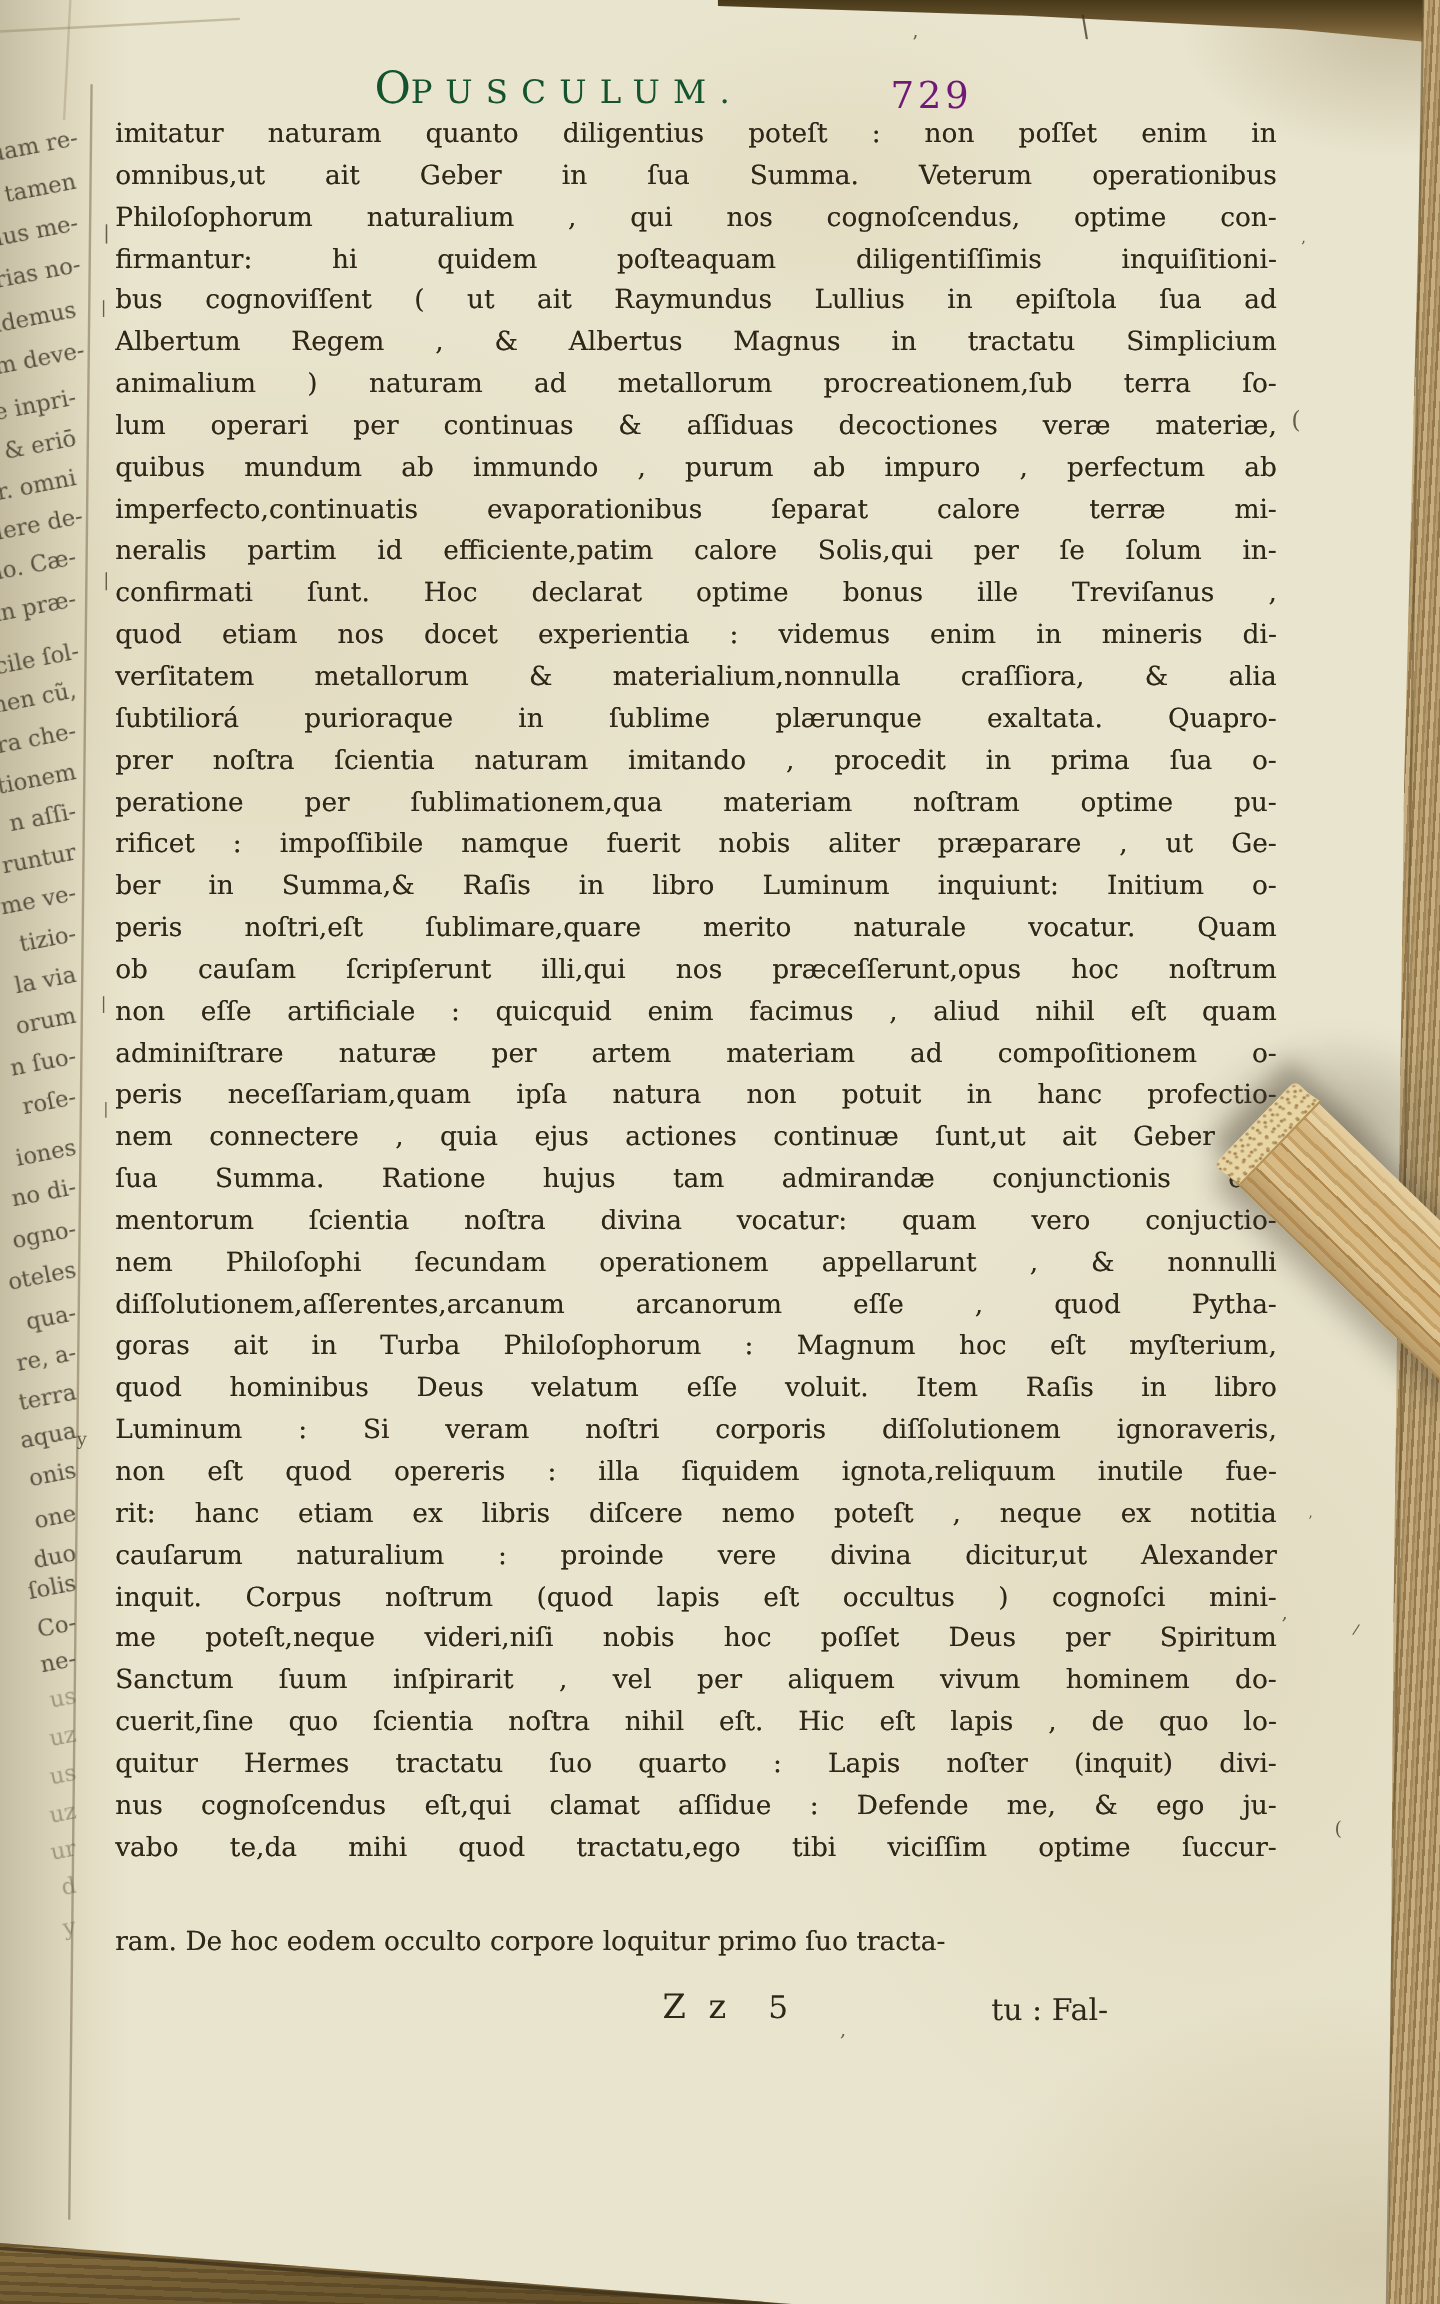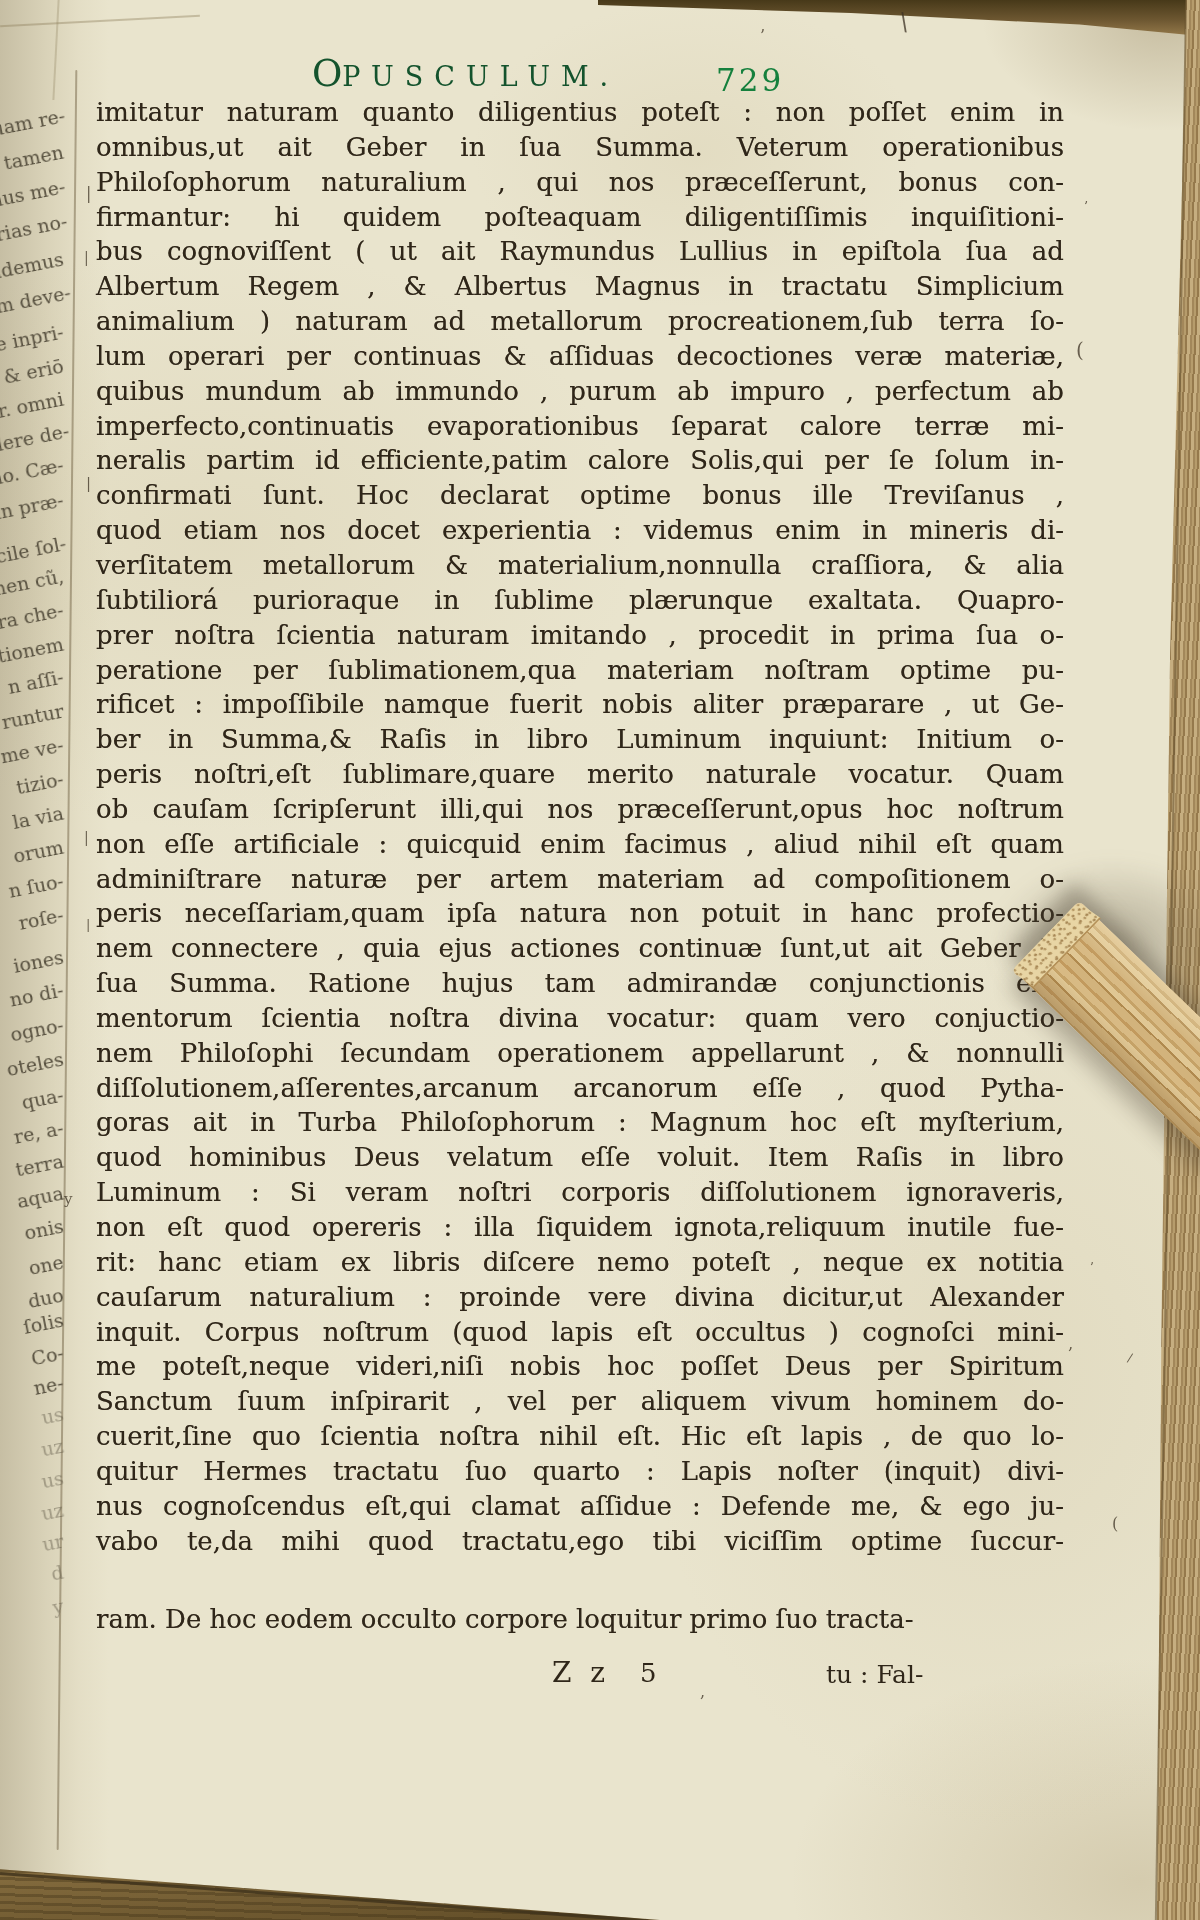--- a/index.html
+++ b/index.html
@@ -64,27 +64,27 @@
   .edge-bottom-line {
     position:absolute; left:0; top:1872px; width:650px; height:3px;
     background:#3f321b; transform-origin:left center; transform:rotate(4.2deg);
     opacity:0.8;
   }
 
   
   .hdr { position:absolute; left:312px; top:52px; color:#14532d; white-space:nowrap; }
   .hdr-o { font-size:37px; }
   .hdr-rest { font-size:27px; letter-spacing:11px; }
-  .pagenum { position:absolute; left:716px; top:62px; font-size:31px;
-    letter-spacing:3px; color:#15803d; }
+  .pagenum { position:absolute; left:742px; top:62px; font-size:31px;
+    letter-spacing:3px; color:#701a75; }
 
   
   .text-block { position:absolute; left:96px; top:95px; width:968px; color:#2f2619; }
   .bodyline {
-    font-size:26px; line-height:34.85px; white-space:normal;
+    font-size:22px; line-height:34.85px; white-space:normal;
     text-align:justify; text-align-last:justify;
     text-shadow:0 0 0.5px rgba(47,38,25,0.55);
   }
   .bodyline.short { text-align-last:left;margin-top:44px; }
 
   
   .sig { position:absolute; left:552px; top:1656px; font-size:28px; color:#2f2619; }
   .sig-z { letter-spacing:5px; }
   .sig-num { margin-left:30px; font-size:26px; }
   .catchword { position:absolute; left:826px; top:1660px; font-size:25px; color:#2f2619; }
@@ -143,21 +143,21 @@
 <div class="edge-right-line"></div>
 <div class="edge-bottom"></div>
 <div class="edge-bottom-line"></div>
 
 <div class="hdr"><span class="hdr-o">O</span><span class="hdr-rest">PUSCULUM.</span></div>
 <div class="pagenum">729</div>
 
 <div class="text-block" id="body-lines">
     <div class="bodyline">imitatur naturam quanto diligentius poteſt :  non poſſet enim in</div>
     <div class="bodyline">omnibus,ut ait Geber in ſua Summa.  Veterum operationibus</div>
-    <div class="bodyline">Philoſophorum naturalium , qui nos præceſſerunt, bonus con-</div>
+    <div class="bodyline">Philoſophorum naturalium , qui nos cognoſcendus, optime con-</div>
     <div class="bodyline">firmantur:  hi quidem poſteaquam diligentiſſimis inquiſitioni-</div>
     <div class="bodyline">bus cognoviſſent ( ut ait Raymundus Lullius in epiſtola ſua ad</div>
     <div class="bodyline">Albertum Regem , &amp; Albertus Magnus in tractatu Simplicium</div>
     <div class="bodyline">animalium ) naturam ad metallorum procreationem,ſub terra ſo-</div>
     <div class="bodyline">lum operari per continuas &amp; aſſiduas decoctiones veræ materiæ,</div>
     <div class="bodyline">quibus mundum ab immundo , purum ab impuro , perfectum ab</div>
     <div class="bodyline">imperfecto,continuatis evaporationibus ſeparat calore terræ mi-</div>
     <div class="bodyline">neralis partim id efficiente,patim calore Solis,qui per ſe ſolum in-</div>
     <div class="bodyline">confirmati ſunt.  Hoc declarat optime bonus ille Treviſanus ,</div>
     <div class="bodyline">quod etiam nos docet experientia :  videmus enim in mineris di-</div>

